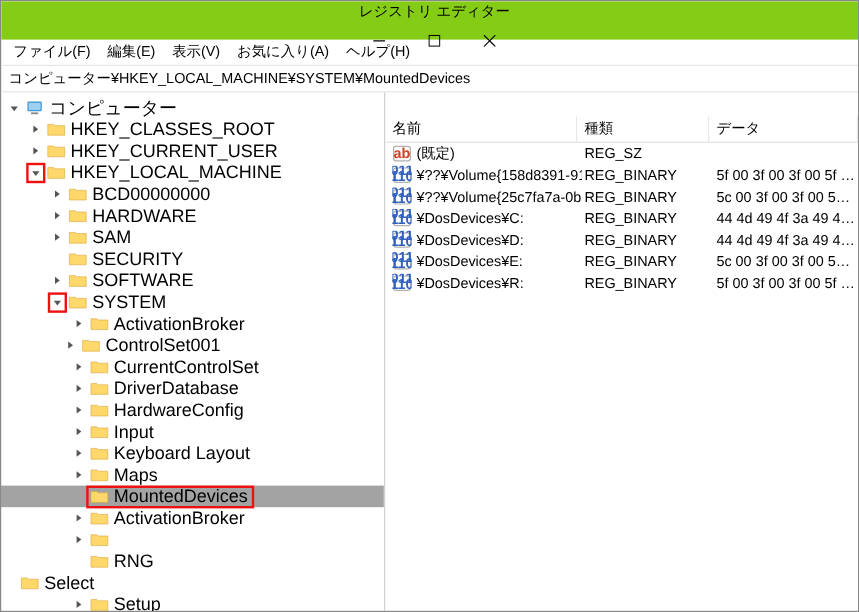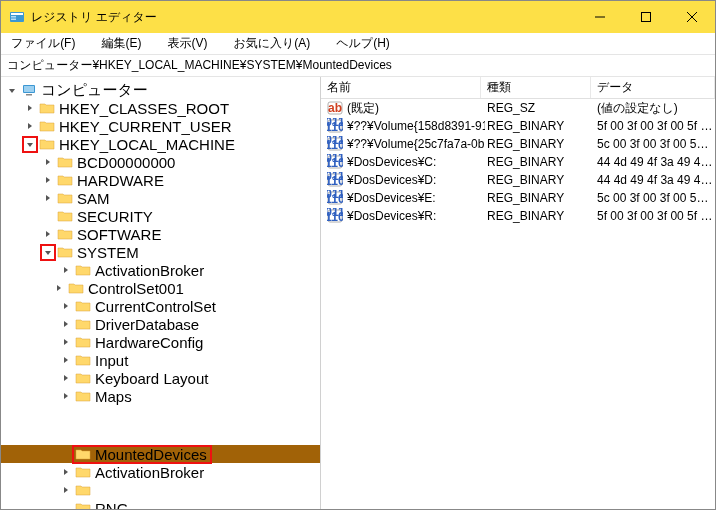--- a/index.html
+++ b/index.html
@@ -1,34 +1,34 @@
 <!DOCTYPE html>
 <html><head>
 <meta charset="utf-8">
 <style>
 * { margin: 0; padding: 0; box-sizing: border-box; font-family: "Yu Gothic UI", "Meiryo", sans-serif; font-size: 12px; }
 body { background: #fff; width: 716px; height: 510px; overflow: hidden; border: 1px solid #888; }
-.titlebar { height: 32px; display: flex; align-items: center; padding: 0 0 0 8px; background: #fde047; }
+.titlebar { height: 32px; display: flex; align-items: center; padding: 0 0 0 8px; background: #84cc16; flex-direction: column; }
 .titlebar-icon { width: 16px; height: 16px; margin-right: 6px; }
 .titlebar-title { flex: 1; font-size: 12px; }
 .winbtns { display: flex; }
 .winbtn { width: 46px; height: 32px; display: flex; align-items: center; justify-content: center; }
-.menubar { height: 22px; display: flex; align-items: flex-end; padding: 0 4px; gap: 14px; border-bottom: 1px solid #e5e5e5; }
+.menubar { height: 22px; display: flex; align-items: flex-end; padding: 0 4px; gap: 2px; border-bottom: 1px solid #e5e5e5; }
 .menuitem { padding: 2px 6px; font-size: 12px; }
 .addressbar { height: 22px; padding: 2px 6px; font-size: 12px; border-bottom: 1px solid #e5e5e5; display: flex; align-items: center; }
 .content { display: flex; height: calc(510px - 32px - 22px - 22px - 2px); }
 .tree { width: 320px; border-right: 1px solid #d0d0d0; overflow: auto; padding: 4px 0; }
 .list { flex: 1; overflow: auto; }
 .tree-row { display: flex; align-items: center; height: 18px; padding-right: 6px; white-space: nowrap; }
-.tree-row.selected { background: #a16207; margin-top: 40px; }
+.tree-row.selected { background: #a3a3a3; }
 .chev { width: 14px; height: 14px; display: inline-flex; align-items: center; justify-content: center; flex-shrink: 0; }
 .folder { width: 16px; height: 14px; margin: 0 4px 0 2px; flex-shrink: 0; }
 .label { font-size: 15px; }
 .red-box { outline: 2px solid #e11; outline-offset: -1px; }
-.list-header { display: flex; border-bottom: 1px solid #e0e0e0; height: 22px; align-items: center; }
+.list-header { display: flex; border-bottom: 1px solid #e0e0e0; height: 22px; align-items: center; margin-top: 20px; }
 .list-header-cell { font-size: 12px; padding: 0 6px; border-right: 1px solid #e8e8e8; height: 100%; display: flex; align-items: center; }
 .col-name { width: 160px; }
 .col-type { width: 110px; }
 .col-data { flex: 1; }
 .list-row { display: flex; height: 18px; align-items: center; padding-left: 4px; }
 .val-icon { width: 16px; height: 16px; margin-right: 4px; flex-shrink: 0; }
 .list-cell { font-size: 12px; padding: 0 2px; overflow: hidden; text-overflow: ellipsis; white-space: nowrap; }
 .pc-icon { width: 16px; height: 14px; margin: 0 4px 0 2px; flex-shrink: 0; }
 </style>
 </head>
@@ -337,21 +337,20 @@
     <div id="list-body">
         <div class="list-row">
           <div class="list-cell col-name" style="display:flex;align-items:center">
             <svg class="val-icon" viewBox="0 0 16 16">
               <rect x="1" y="2" width="14" height="12" rx="2" fill="#fff" stroke="#b0b0b0"></rect>
               <text x="8" y="12" font-size="8" text-anchor="middle" fill="#d04020" font-weight="bold">ab</text>
             </svg>
             <span>(既定)</span>
           </div>
           <div class="list-cell col-type">REG_SZ</div>
-          <div class="list-cell col-data">(値の設定なし)</div>
         </div>
         <div class="list-row">
           <div class="list-cell col-name" style="display:flex;align-items:center">
             <svg class="val-icon" viewBox="0 0 16 16">
               <rect x="1" y="2" width="14" height="12" rx="2" fill="#fff" stroke="#b0b0b0"></rect>
               <text x="8" y="8" font-size="5" text-anchor="middle" fill="#3060c0" font-weight="bold">011</text>
               <text x="8" y="13" font-size="5" text-anchor="middle" fill="#3060c0" font-weight="bold">110</text>
             </svg>
             <span>¥??¥Volume{158d8391-91...</span>
           </div>

